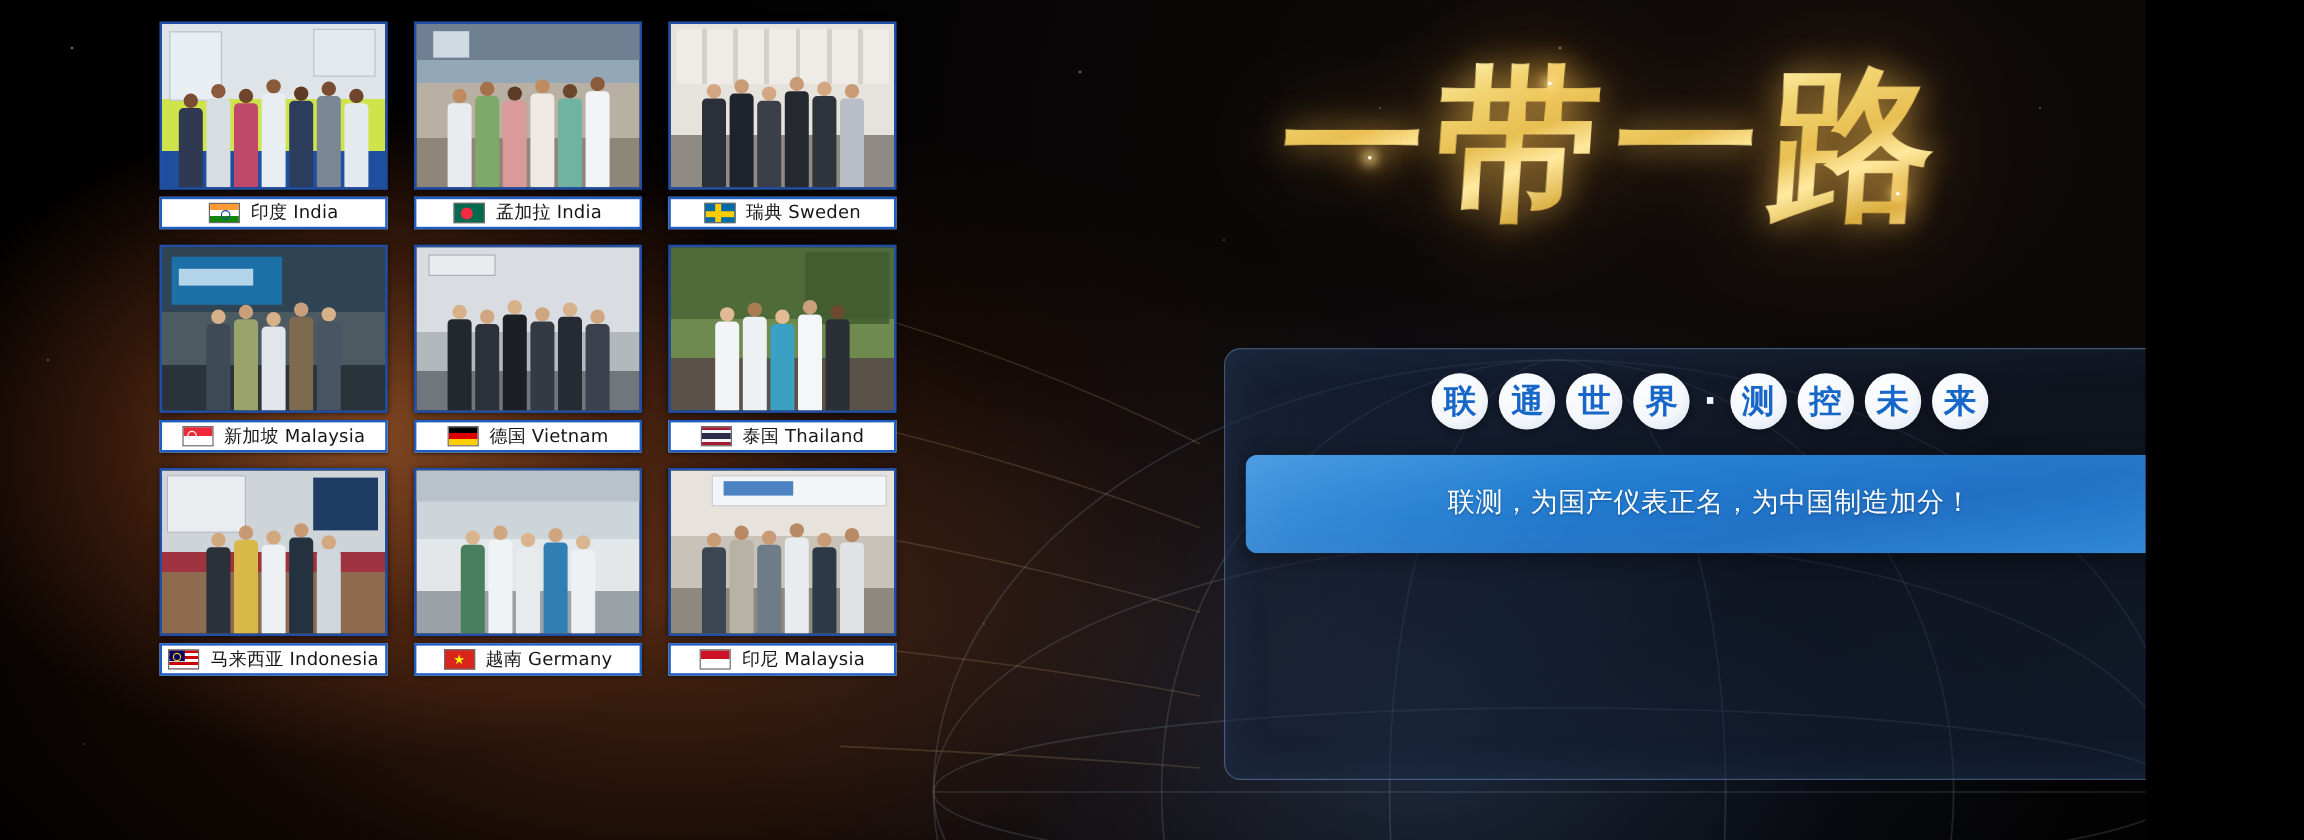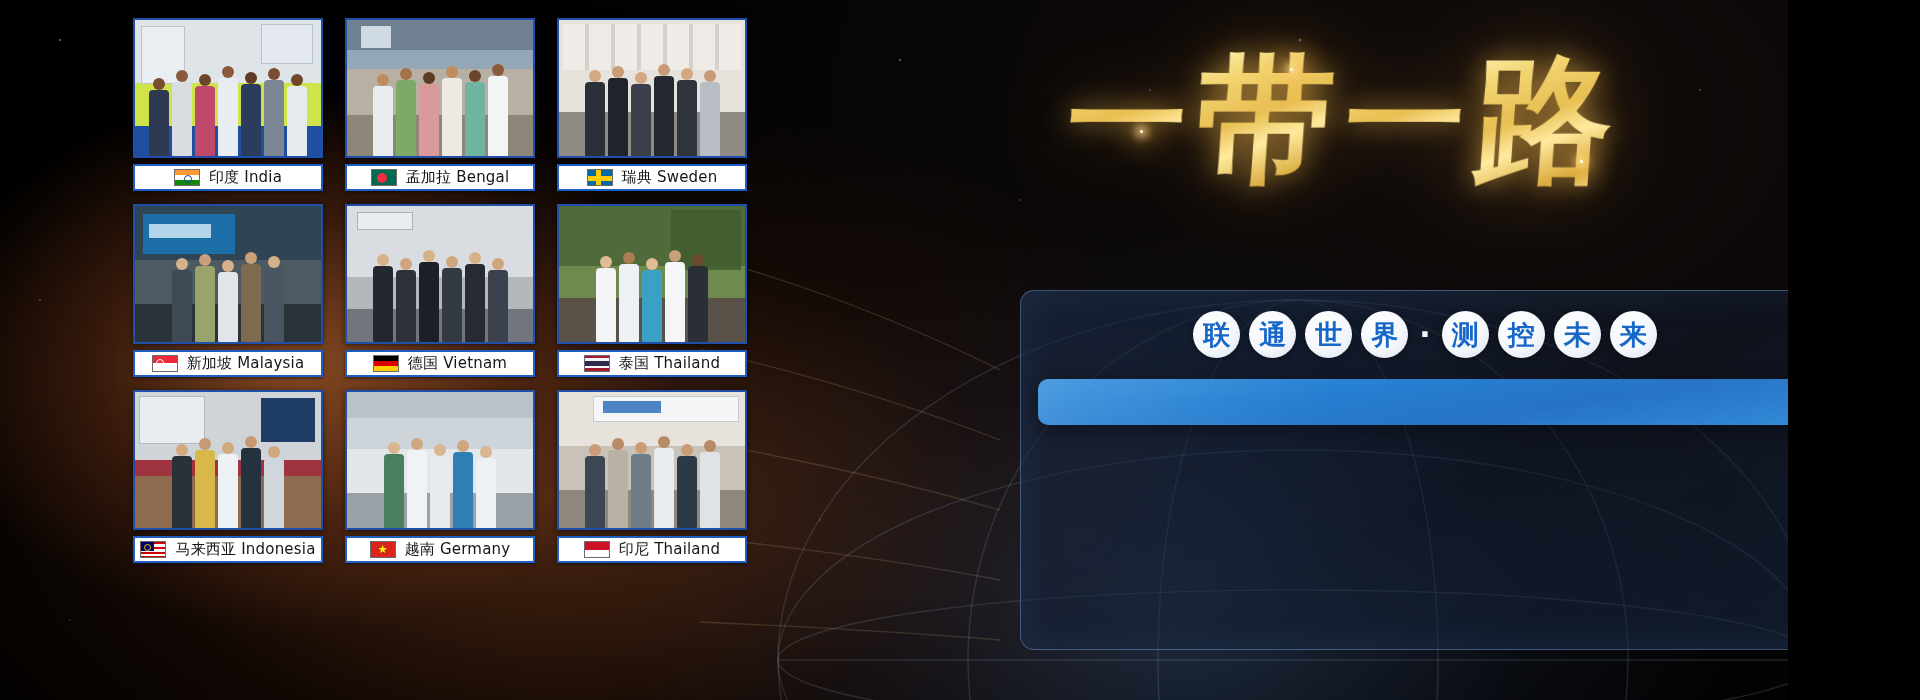--- a/index.html
+++ b/index.html
@@ -276,21 +276,21 @@
               </div>
             <div class="person">
                 <div class="head" style="background:#8a5a3a;"></div>
                 <div class="body" style="height:80px;background:#f2f4f5;"></div>
               </div>
           </div>
         </div>
       </div>
       <div class="caption">
         <span class="cap-flag f-bengal"></span>
-        <span class="cap-text">孟加拉 Bengal</span>
+        <span class="cap-text">孟加拉 India</span>
       </div>
     </div>
 
     <div class="photo-cell">
       <div class="photo-frame">
         <div class="ph" style="background:linear-gradient(#e6e2dc 0 68%,#8f8a84 68%);">
           <div style="position:absolute;left:4px;top:4px;right:4px;height:46px;background:repeating-linear-gradient(90deg,#efece7 0 22px,#d6d1c8 22px 26px);"></div>
           <div class="people">
             <div class="person">
                 <div class="head" style="background:#d2a782;"></div>
@@ -529,21 +529,21 @@
               </div>
             <div class="person">
                 <div class="head" style="background:#b98a66;"></div>
                 <div class="body" style="height:76px;background:#dfe3e6;"></div>
               </div>
           </div>
         </div>
       </div>
       <div class="caption">
         <span class="cap-flag f-indonesia"></span>
-        <span class="cap-text">印尼 Thailand</span>
+        <span class="cap-text">印尼 Malaysia</span>
       </div>
     </div>
 
   </div>
 
   <div id="calligraphy">
     <span class="cal-char small">一</span>
     <span class="cal-char">带</span>
     <span class="cal-char small">一</span>
     <span class="cal-char">路</span>
@@ -560,17 +560,18 @@
       <span class="badge">世</span>
       <span class="badge">界</span>
       <span class="slogan-dot">·</span>
       <span class="badge">测</span>
       <span class="badge">控</span>
       <span class="badge">未</span>
       <span class="badge">来</span>
     </div>
 
     <div id="text-card">
+      <p class="para center">联测，为国产仪表正名，为中国制造加分！</p>
     </div>
 
   </div>
 
 </div>
 
 </body></html>

